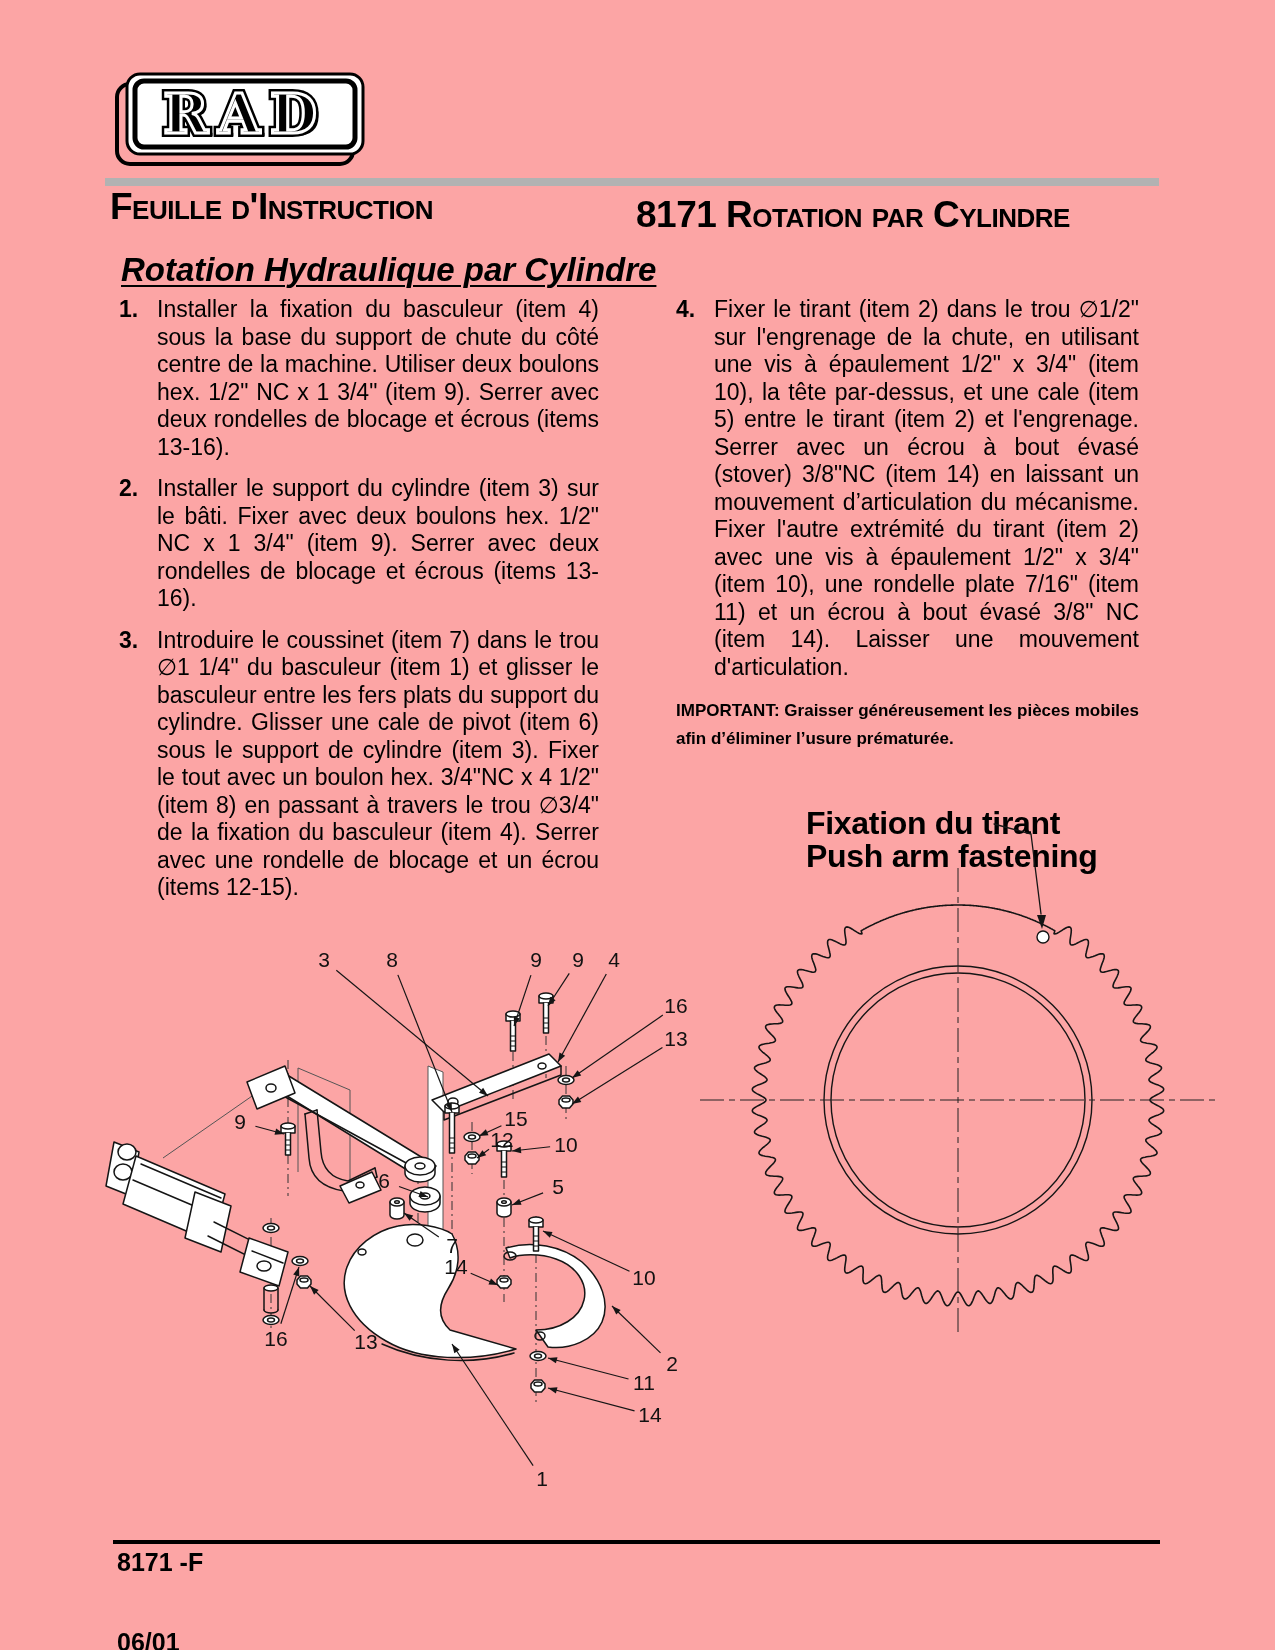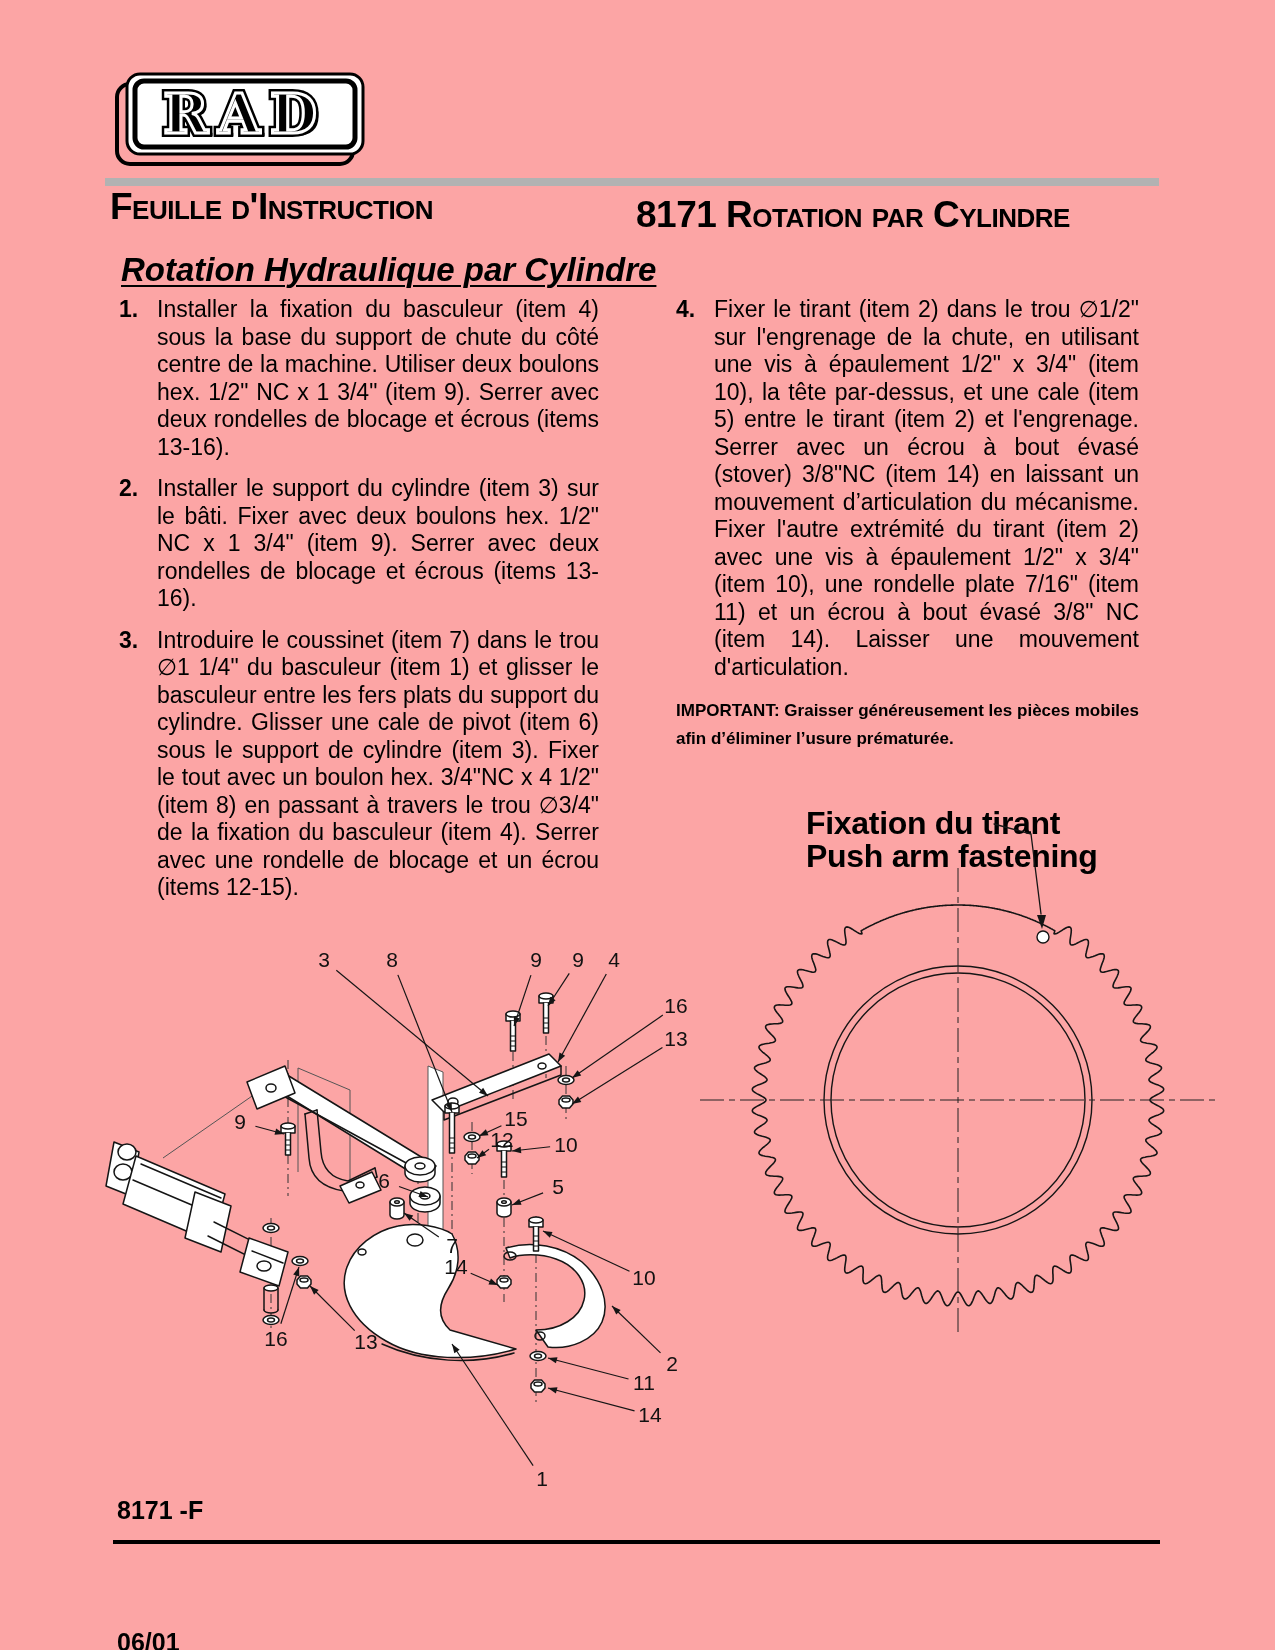--- a/index.html
+++ b/index.html
@@ -18,21 +18,21 @@
   .step{display:flex;margin-bottom:14px;font-size:23px;line-height:27.5px;}
   .step-num{flex:0 0 38px;font-weight:bold;}
   .step-text{flex:1;text-align:justify;}
   #important-note{font-size:17px;line-height:27.5px;font-weight:bold;text-align:justify;margin-top:16px;}
   .gear-label{position:absolute;left:806px;font-size:32px;font-weight:bold;
               letter-spacing:-0.3px;white-space:nowrap;}
   #gear-label-1{top:805px;}
   #gear-label-2{top:838px;}
   #footer-rule{position:absolute;left:113px;top:1540px;width:1047px;height:4px;background:#000;}
   .footer-text{position:absolute;left:117px;font-size:25px;font-weight:bold;white-space:nowrap;}
-  #footer-doc{top:1496px;}
+  #footer-doc{top:1548px;}
   #footer-date{top:1628px;}
   #logo-svg{position:absolute;left:113px;top:70px;}
   #diagram-svg{position:absolute;left:0;top:0;pointer-events:none;}
 </style>
 </head>
 <body>
 
 <div id="page">
 
   <svg id="logo-svg" width="258" height="104" viewBox="0 0 258 104">

